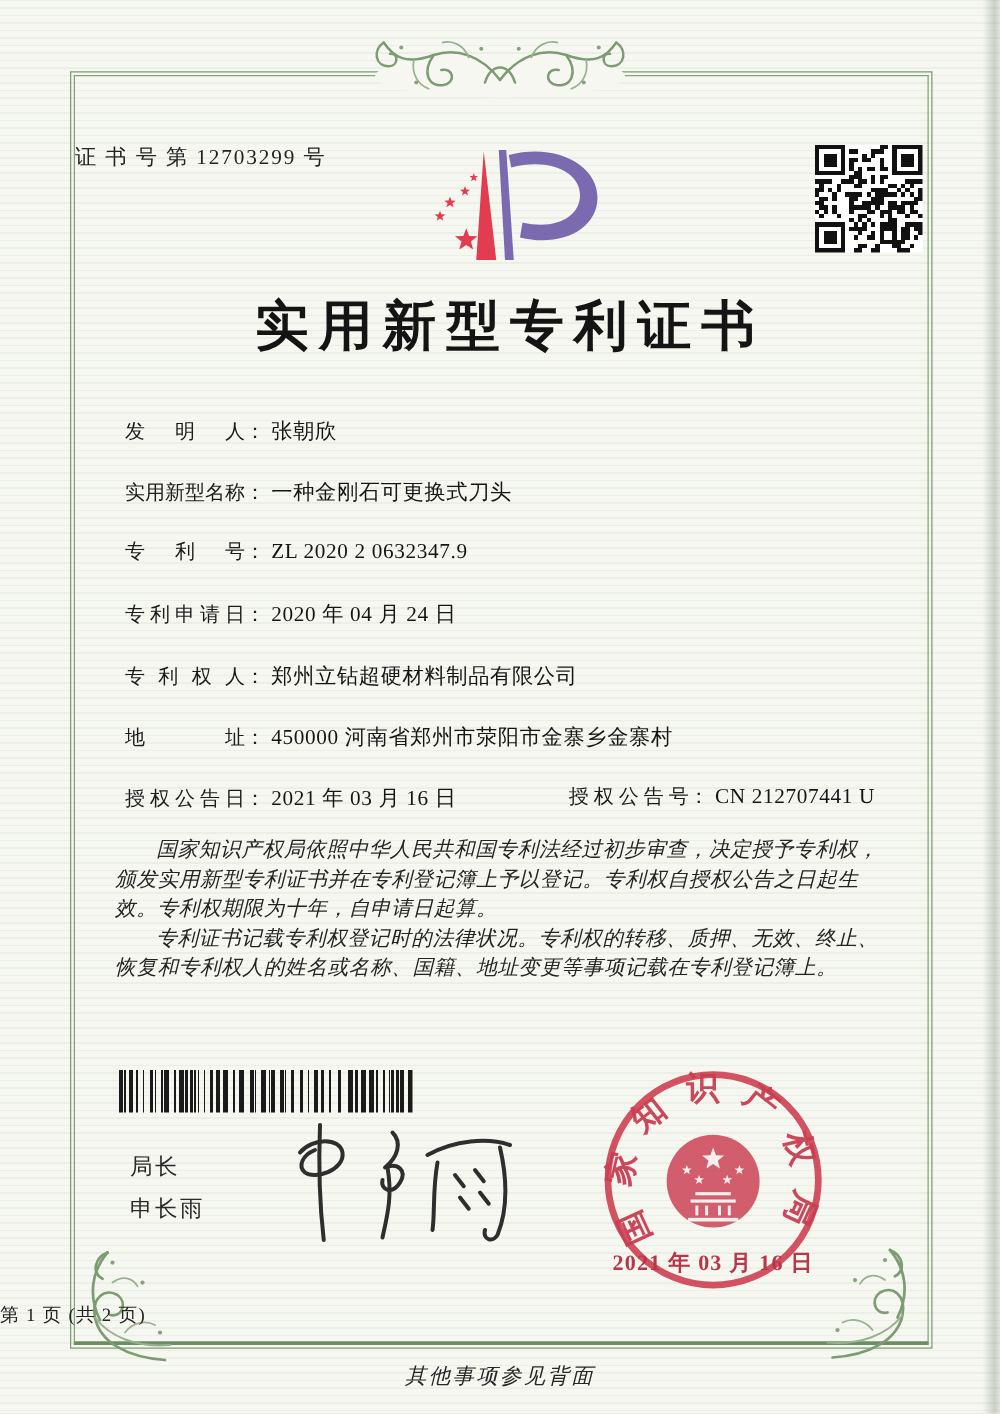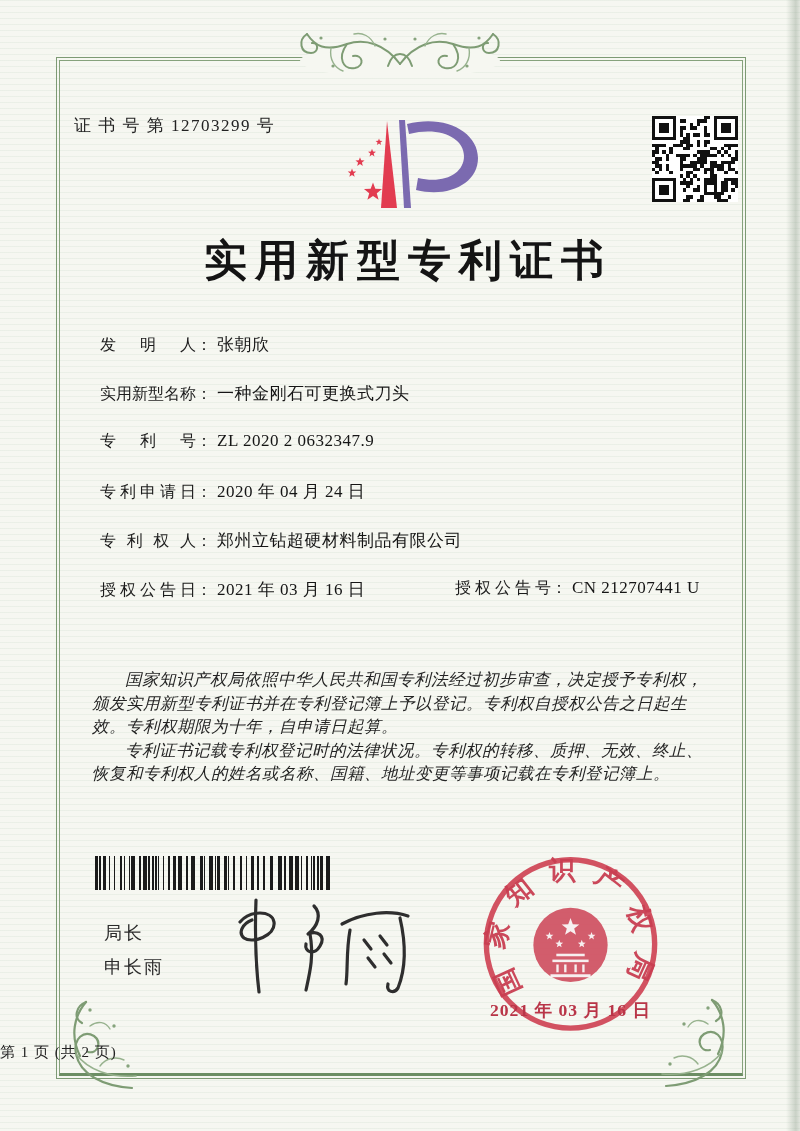--- a/index.html
+++ b/index.html
@@ -5,21 +5,21 @@
   html,body{margin:0;padding:0;background:#dfe2da;}
   .page{
     position:relative;width:800px;height:1131px;margin:0 auto;overflow:hidden;
     background:repeating-linear-gradient(180deg, rgba(158,190,163,0.13) 0 1px, rgba(0,0,0,0) 1px 6px), #f6f7f1;
     font-family:"Liberation Serif","DejaVu Serif",serif;color:#1d1d1d;
   }
   .frame{position:absolute;left:56px;top:57px;width:688px;height:1020px;border:1px solid #7d9a74;}
   .frame::before{content:"";position:absolute;inset:2px;border:1px solid #86a27c;border-bottom:3px solid #6c8e64;}
   .edge-shadow{position:absolute;top:0;right:0;width:14px;height:1131px;
     background:linear-gradient(90deg, rgba(130,148,130,0) 0%, rgba(130,148,130,0.38) 70%, rgba(110,128,112,0.15) 100%);}
-  .cert-number{position:absolute;left:74px;top:114px;font-size:17px;letter-spacing:1.5px;color:#222;}
+  .cert-number{position:absolute;left:60px;top:114px;font-size:17px;letter-spacing:1.5px;color:#222;}
   .logo{position:absolute;left:340px;top:112px;}
   .qr{position:absolute;left:652px;top:116px;}
   .title{position:absolute;left:0;right:0;top:232px;text-align:center;font-size:43px;font-weight:700;letter-spacing:8px;color:#141414;padding-left:16px;}
   .fields{position:absolute;left:100px;top:333px;width:620px;}
   .frow{position:relative;height:22px;margin-bottom:27px;white-space:nowrap;}
   .flabel{display:inline-block;width:96px;font-size:16px;text-align:justify;text-align-last:justify;vertical-align:baseline;color:#1b1b1b;}
   .fcolon{font-size:16px;}
   .fvalue{font-size:17px;margin-left:5px;letter-spacing:0.5px;color:#151515;}
   .fpair2{position:absolute;left:355px;top:0;}
   .body-text{position:absolute;left:92px;top:668px;width:620px;font-size:16.5px;line-height:23.5px;letter-spacing:0.5px;font-style:italic;color:#242424;}
@@ -344,20 +344,23 @@
     <div class="frow">
       <span class="flabel">专利号</span><span class="fcolon">：</span><span class="fvalue">ZL 2020 2 0632347.9</span>
     </div>
     <div class="frow">
       <span class="flabel">专利申请日</span><span class="fcolon">：</span><span class="fvalue">2020 年 04 月 24 日</span>
     </div>
     <div class="frow">
       <span class="flabel">专利权人</span><span class="fcolon">：</span><span class="fvalue">郑州立钻超硬材料制品有限公司</span>
     </div>
     <div class="frow">
+      <span class="flabel">地址</span><span class="fcolon">：</span><span class="fvalue">450000 河南省郑州市荥阳市金寨乡金寨村</span>
+    </div>
+    <div class="frow">
       <span class="flabel">授权公告日</span><span class="fcolon">：</span><span class="fvalue">2021 年 03 月 16 日</span>
       <span class="fpair2">
         <span class="flabel">授权公告号</span><span class="fcolon">：</span><span class="fvalue">CN 212707441 U</span>
       </span>
     </div>
   </div>
 
   <div class="body-text">
     <p>国家知识产权局依照中华人民共和国专利法经过初步审查，决定授予专利权，颁发实用新型专利证书并在专利登记簿上予以登记。专利权自授权公告之日起生效。专利权期限为十年，自申请日起算。</p>
     <p>专利证书记载专利权登记时的法律状况。专利权的转移、质押、无效、终止、恢复和专利权人的姓名或名称、国籍、地址变更等事项记载在专利登记簿上。</p>
@@ -457,15 +460,16 @@
         <rect x="86" y="117" width="2.4" height="8"></rect>
         <rect x="96.5" y="117" width="2.4" height="8"></rect>
         <rect x="104.5" y="117" width="2.4" height="8"></rect>
         <rect x="72" y="127" width="41" height="3"></rect>
       </g>
     </g>
     <text x="92.5" y="170" text-anchor="middle" font-size="18" font-weight="700" fill="#b93548" font-family="Liberation Serif, DejaVu Serif, serif" letter-spacing="1">2021 年 03 月 16 日</text>
   </svg>
 
   <div class="page-label">第 1 页 (共 2 页)</div>
+  <div class="back-note">其他事项参见背面</div>
 
   <div class="edge-shadow"></div>
 </div>
 
 </body></html>

